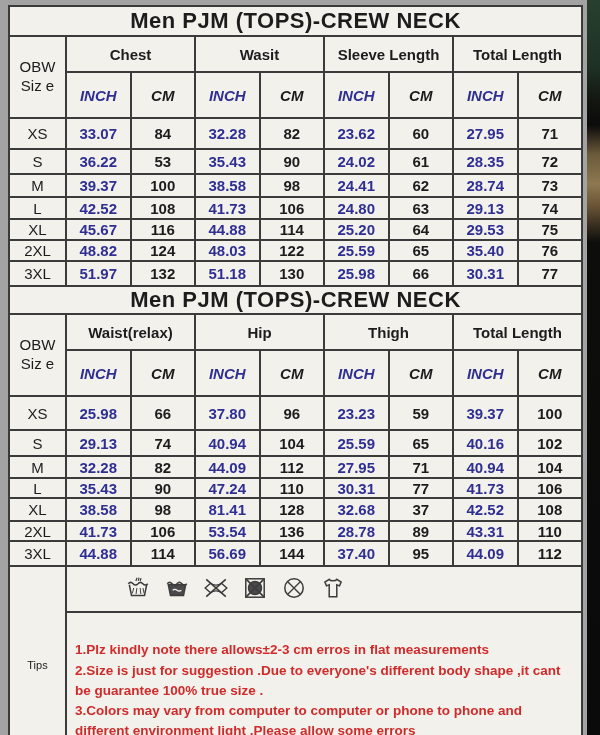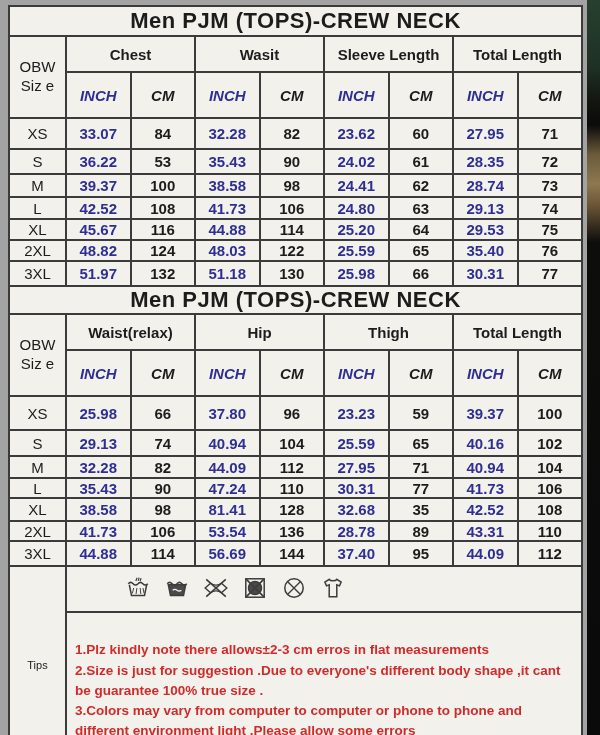--- a/index.html
+++ b/index.html
@@ -256,21 +256,21 @@
         <td class="inch">41.73</td>
         <td class="cm">106</td>
       </tr>
       <tr class="rh23">
         <td class="size-cell">XL</td>
         <td class="inch">38.58</td>
         <td class="cm">98</td>
         <td class="inch">81.41</td>
         <td class="cm">128</td>
         <td class="inch">32.68</td>
-        <td class="cm">35</td>
+        <td class="cm">37</td>
         <td class="inch">42.52</td>
         <td class="cm">108</td>
       </tr>
       <tr class="rh20">
         <td class="size-cell">2XL</td>
         <td class="inch">41.73</td>
         <td class="cm">106</td>
         <td class="inch">53.54</td>
         <td class="cm">136</td>
         <td class="inch">28.78</td>

